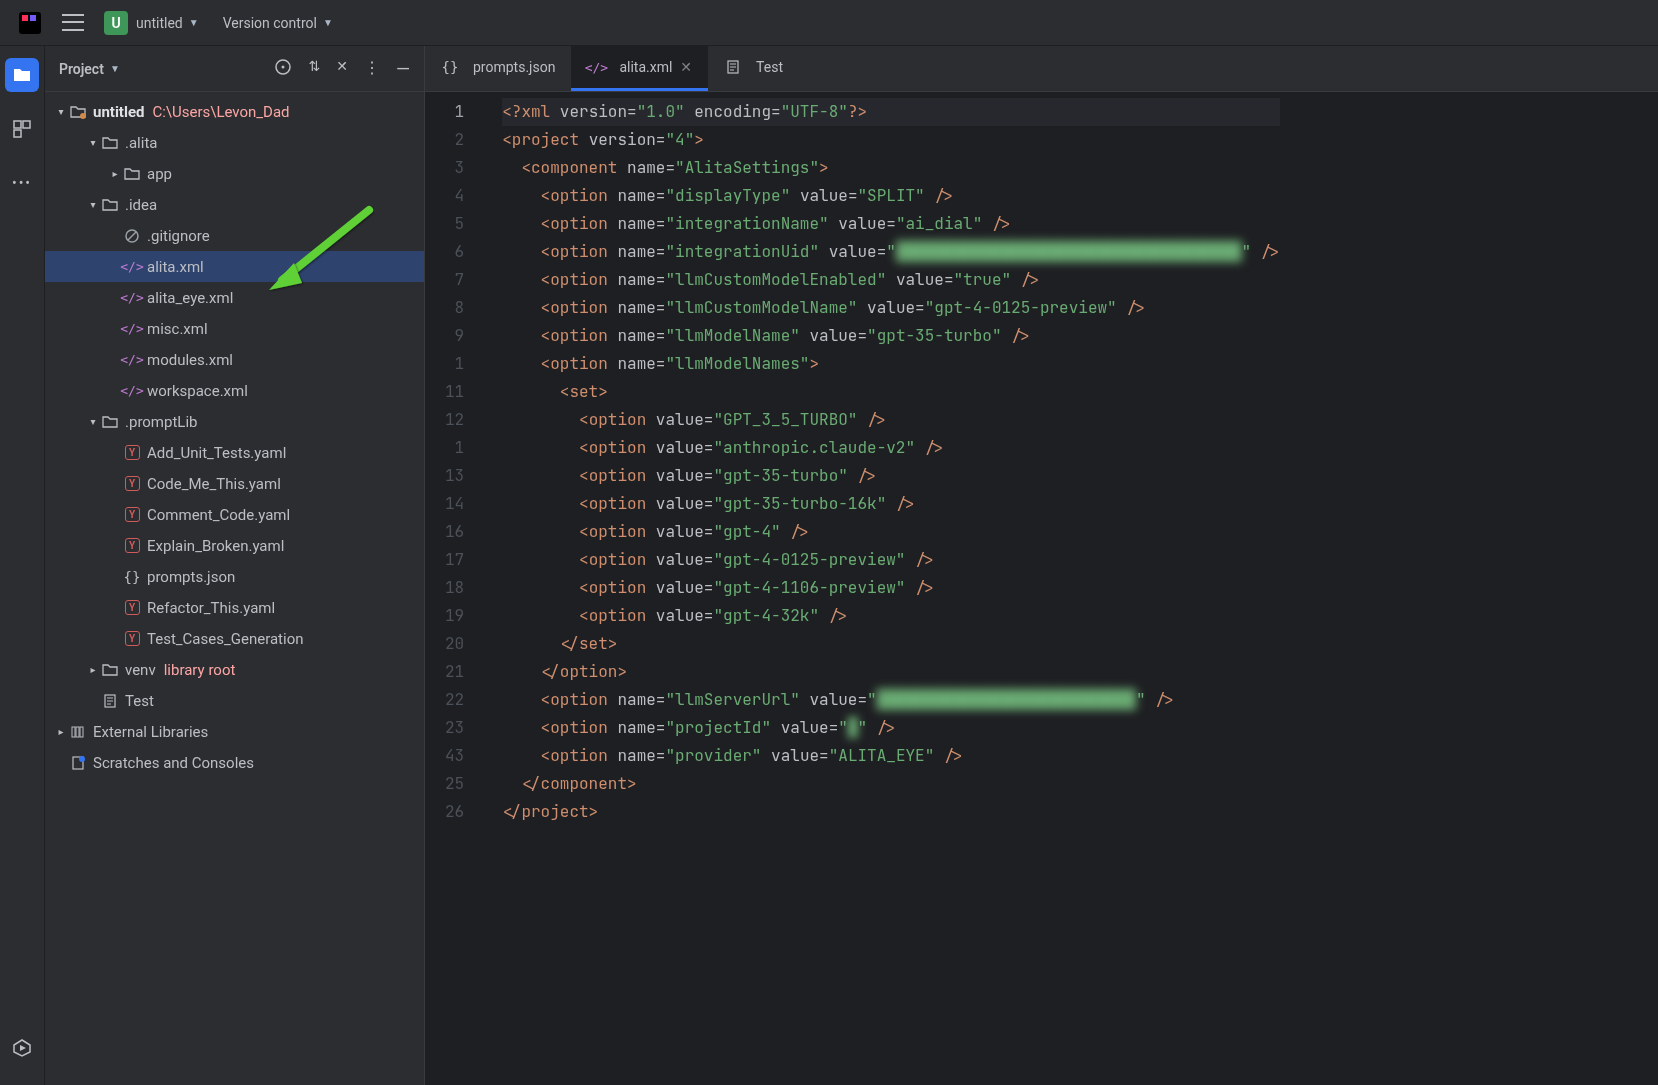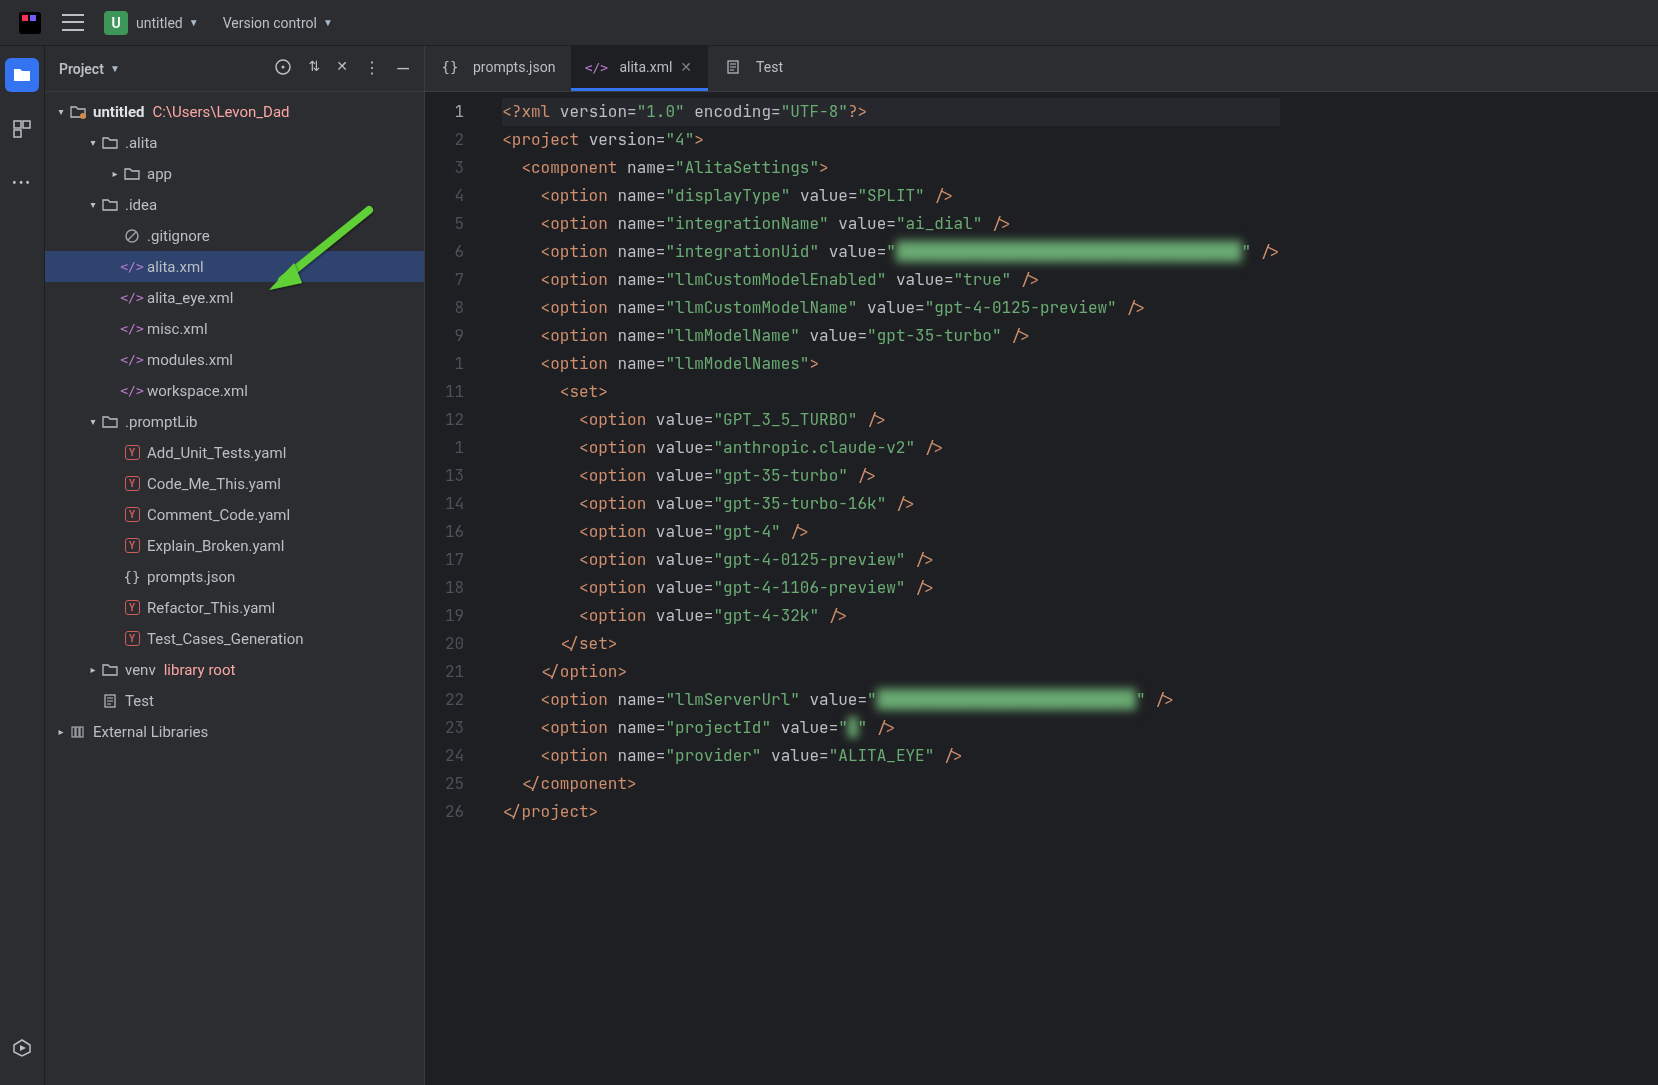--- a/index.html
+++ b/index.html
@@ -340,20 +340,31 @@
     <span class="indent" style="width:8px"></span>
         <span class="arr">▸</span>
     <span class="ficon">
           <svg width="16" height="16">
             <rect x="2" y="3" width="3" height="10" fill="none" stroke="#bcbec4"></rect>
             <rect x="6" y="3" width="3" height="10" fill="none" stroke="#bcbec4"></rect>
             <rect x="10" y="3" width="3" height="10" fill="none" stroke="#bcbec4"></rect>
           </svg>
         </span>
     <span>External Libraries</span>
+  </div>
+      <div class="tree-row">
+    <span class="indent" style="width:8px"></span>
+        <span class="arr"></span>
+    <span class="ficon">
+          <svg width="16" height="16">
+            <rect x="3" y="2" width="10" height="12" fill="none" stroke="#bcbec4" stroke-width="1.2"></rect>
+            <circle cx="12" cy="4" r="3" fill="#3574f0"></circle>
+          </svg>
+        </span>
+    <span>Scratches and Consoles</span>
   </div>
     </div>
 </div>
 
 <div class="editorarea">
   <div class="tabs" id="tabs">
   <div class="tab">
     <span class="ficon">
           <span style="color:#bcbec4;font-family:monospace;font-size:14px;">{}</span>
         </span>
@@ -398,21 +409,21 @@
         <div class="ln">13</div>
         <div class="ln">14</div>
         <div class="ln">16</div>
         <div class="ln">17</div>
         <div class="ln">18</div>
         <div class="ln">19</div>
         <div class="ln">20</div>
         <div class="ln">21</div>
         <div class="ln">22</div>
         <div class="ln">23</div>
-        <div class="ln">24</div>
+        <div class="ln">43</div>
         <div class="ln">25</div>
         <div class="ln">26</div>
       </div>
     <div class="codearea" id="codearea"><div class="codeline hl"><span class="pi">&lt;?</span><span class="t">xml</span> <span class="a">version=</span><span class="s">"1.0"</span> <span class="a">encoding=</span><span class="s">"UTF-8"</span><span class="pi">?&gt;</span></div><div class="codeline"><span class="p">&lt;</span><span class="t">project</span> <span class="a">version=</span><span class="s">"4"</span><span class="p">&gt;</span></div><div class="codeline">  <span class="p">&lt;</span><span class="t">component</span> <span class="a">name=</span><span class="s">"AlitaSettings"</span><span class="p">&gt;</span></div><div class="codeline">    <span class="p">&lt;</span><span class="t">option</span> <span class="a">name=</span><span class="s">"displayType"</span> <span class="a">value=</span><span class="s">"SPLIT"</span> <span class="p">/&gt;</span></div><div class="codeline">    <span class="p">&lt;</span><span class="t">option</span> <span class="a">name=</span><span class="s">"integrationName"</span> <span class="a">value=</span><span class="s">"ai_dial"</span> <span class="p">/&gt;</span></div><div class="codeline">    <span class="p">&lt;</span><span class="t">option</span> <span class="a">name=</span><span class="s">"integrationUid"</span> <span class="a">value=</span><span class="s">"<span style="filter:blur(5px);">████████████████████████████████████</span>"</span> <span class="p">/&gt;</span></div><div class="codeline">    <span class="p">&lt;</span><span class="t">option</span> <span class="a">name=</span><span class="s">"llmCustomModelEnabled"</span> <span class="a">value=</span><span class="s">"true"</span> <span class="p">/&gt;</span></div><div class="codeline">    <span class="p">&lt;</span><span class="t">option</span> <span class="a">name=</span><span class="s">"llmCustomModelName"</span> <span class="a">value=</span><span class="s">"gpt-4-0125-preview"</span> <span class="p">/&gt;</span></div><div class="codeline">    <span class="p">&lt;</span><span class="t">option</span> <span class="a">name=</span><span class="s">"llmModelName"</span> <span class="a">value=</span><span class="s">"gpt-35-turbo"</span> <span class="p">/&gt;</span></div><div class="codeline">    <span class="p">&lt;</span><span class="t">option</span> <span class="a">name=</span><span class="s">"llmModelNames"</span><span class="p">&gt;</span></div><div class="codeline">      <span class="p">&lt;</span><span class="t">set</span><span class="p">&gt;</span></div><div class="codeline">        <span class="p">&lt;</span><span class="t">option</span> <span class="a">value=</span><span class="s">"GPT_3_5_TURBO"</span> <span class="p">/&gt;</span></div><div class="codeline">        <span class="p">&lt;</span><span class="t">option</span> <span class="a">value=</span><span class="s">"anthropic.claude-v2"</span> <span class="p">/&gt;</span></div><div class="codeline">        <span class="p">&lt;</span><span class="t">option</span> <span class="a">value=</span><span class="s">"gpt-35-turbo"</span> <span class="p">/&gt;</span></div><div class="codeline">        <span class="p">&lt;</span><span class="t">option</span> <span class="a">value=</span><span class="s">"gpt-35-turbo-16k"</span> <span class="p">/&gt;</span></div><div class="codeline">        <span class="p">&lt;</span><span class="t">option</span> <span class="a">value=</span><span class="s">"gpt-4"</span> <span class="p">/&gt;</span></div><div class="codeline">        <span class="p">&lt;</span><span class="t">option</span> <span class="a">value=</span><span class="s">"gpt-4-0125-preview"</span> <span class="p">/&gt;</span></div><div class="codeline">        <span class="p">&lt;</span><span class="t">option</span> <span class="a">value=</span><span class="s">"gpt-4-1106-preview"</span> <span class="p">/&gt;</span></div><div class="codeline">        <span class="p">&lt;</span><span class="t">option</span> <span class="a">value=</span><span class="s">"gpt-4-32k"</span> <span class="p">/&gt;</span></div><div class="codeline">      <span class="p">&lt;/</span><span class="t">set</span><span class="p">&gt;</span></div><div class="codeline">    <span class="p">&lt;/</span><span class="t">option</span><span class="p">&gt;</span></div><div class="codeline">    <span class="p">&lt;</span><span class="t">option</span> <span class="a">name=</span><span class="s">"llmServerUrl"</span> <span class="a">value=</span><span class="s">"<span style="filter:blur(5px);">███████████████████████████</span>"</span> <span class="p">/&gt;</span></div><div class="codeline">    <span class="p">&lt;</span><span class="t">option</span> <span class="a">name=</span><span class="s">"projectId"</span> <span class="a">value=</span><span class="s">"<span style="filter:blur(4px);">█</span>"</span> <span class="p">/&gt;</span></div><div class="codeline">    <span class="p">&lt;</span><span class="t">option</span> <span class="a">name=</span><span class="s">"provider"</span> <span class="a">value=</span><span class="s">"ALITA_EYE"</span> <span class="p">/&gt;</span></div><div class="codeline">  <span class="p">&lt;/</span><span class="t">component</span><span class="p">&gt;</span></div><div class="codeline"><span class="p">&lt;/</span><span class="t">project</span><span class="p">&gt;</span></div></div>
   </div>
 </div>
 
 <svg class="arrow-annot" width="110" height="100">
   <defs>
       <filter id="ds">

